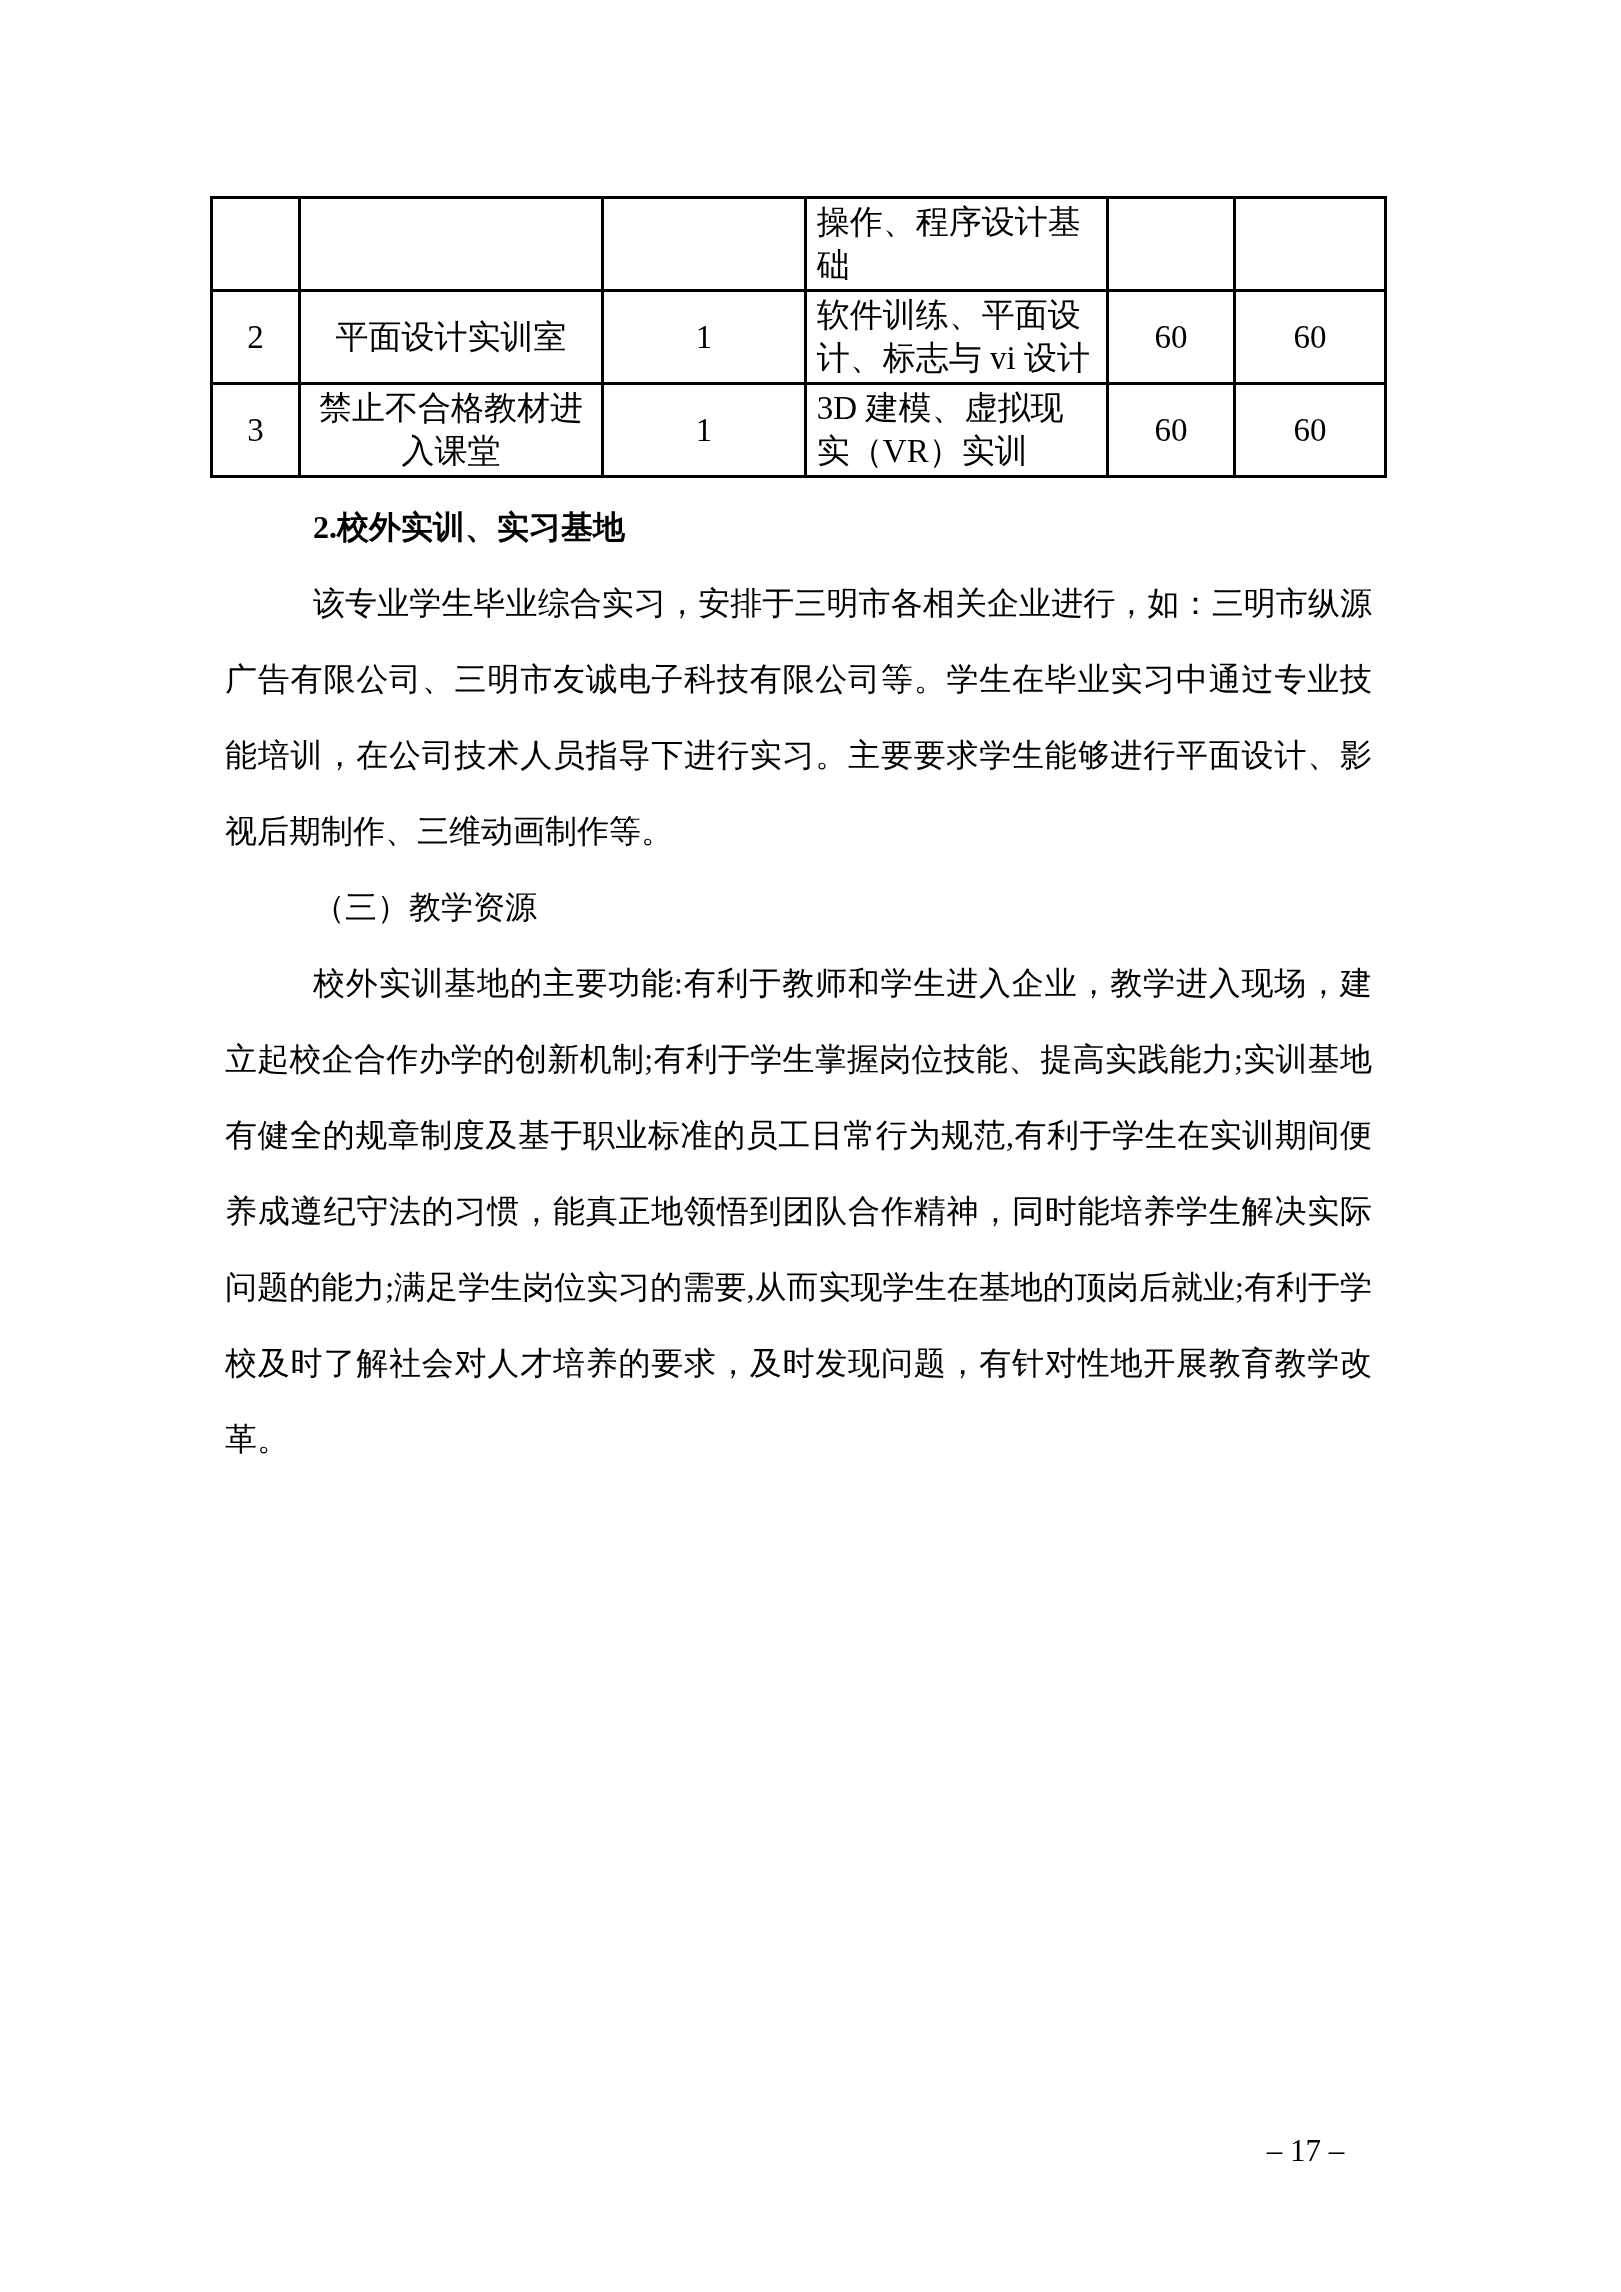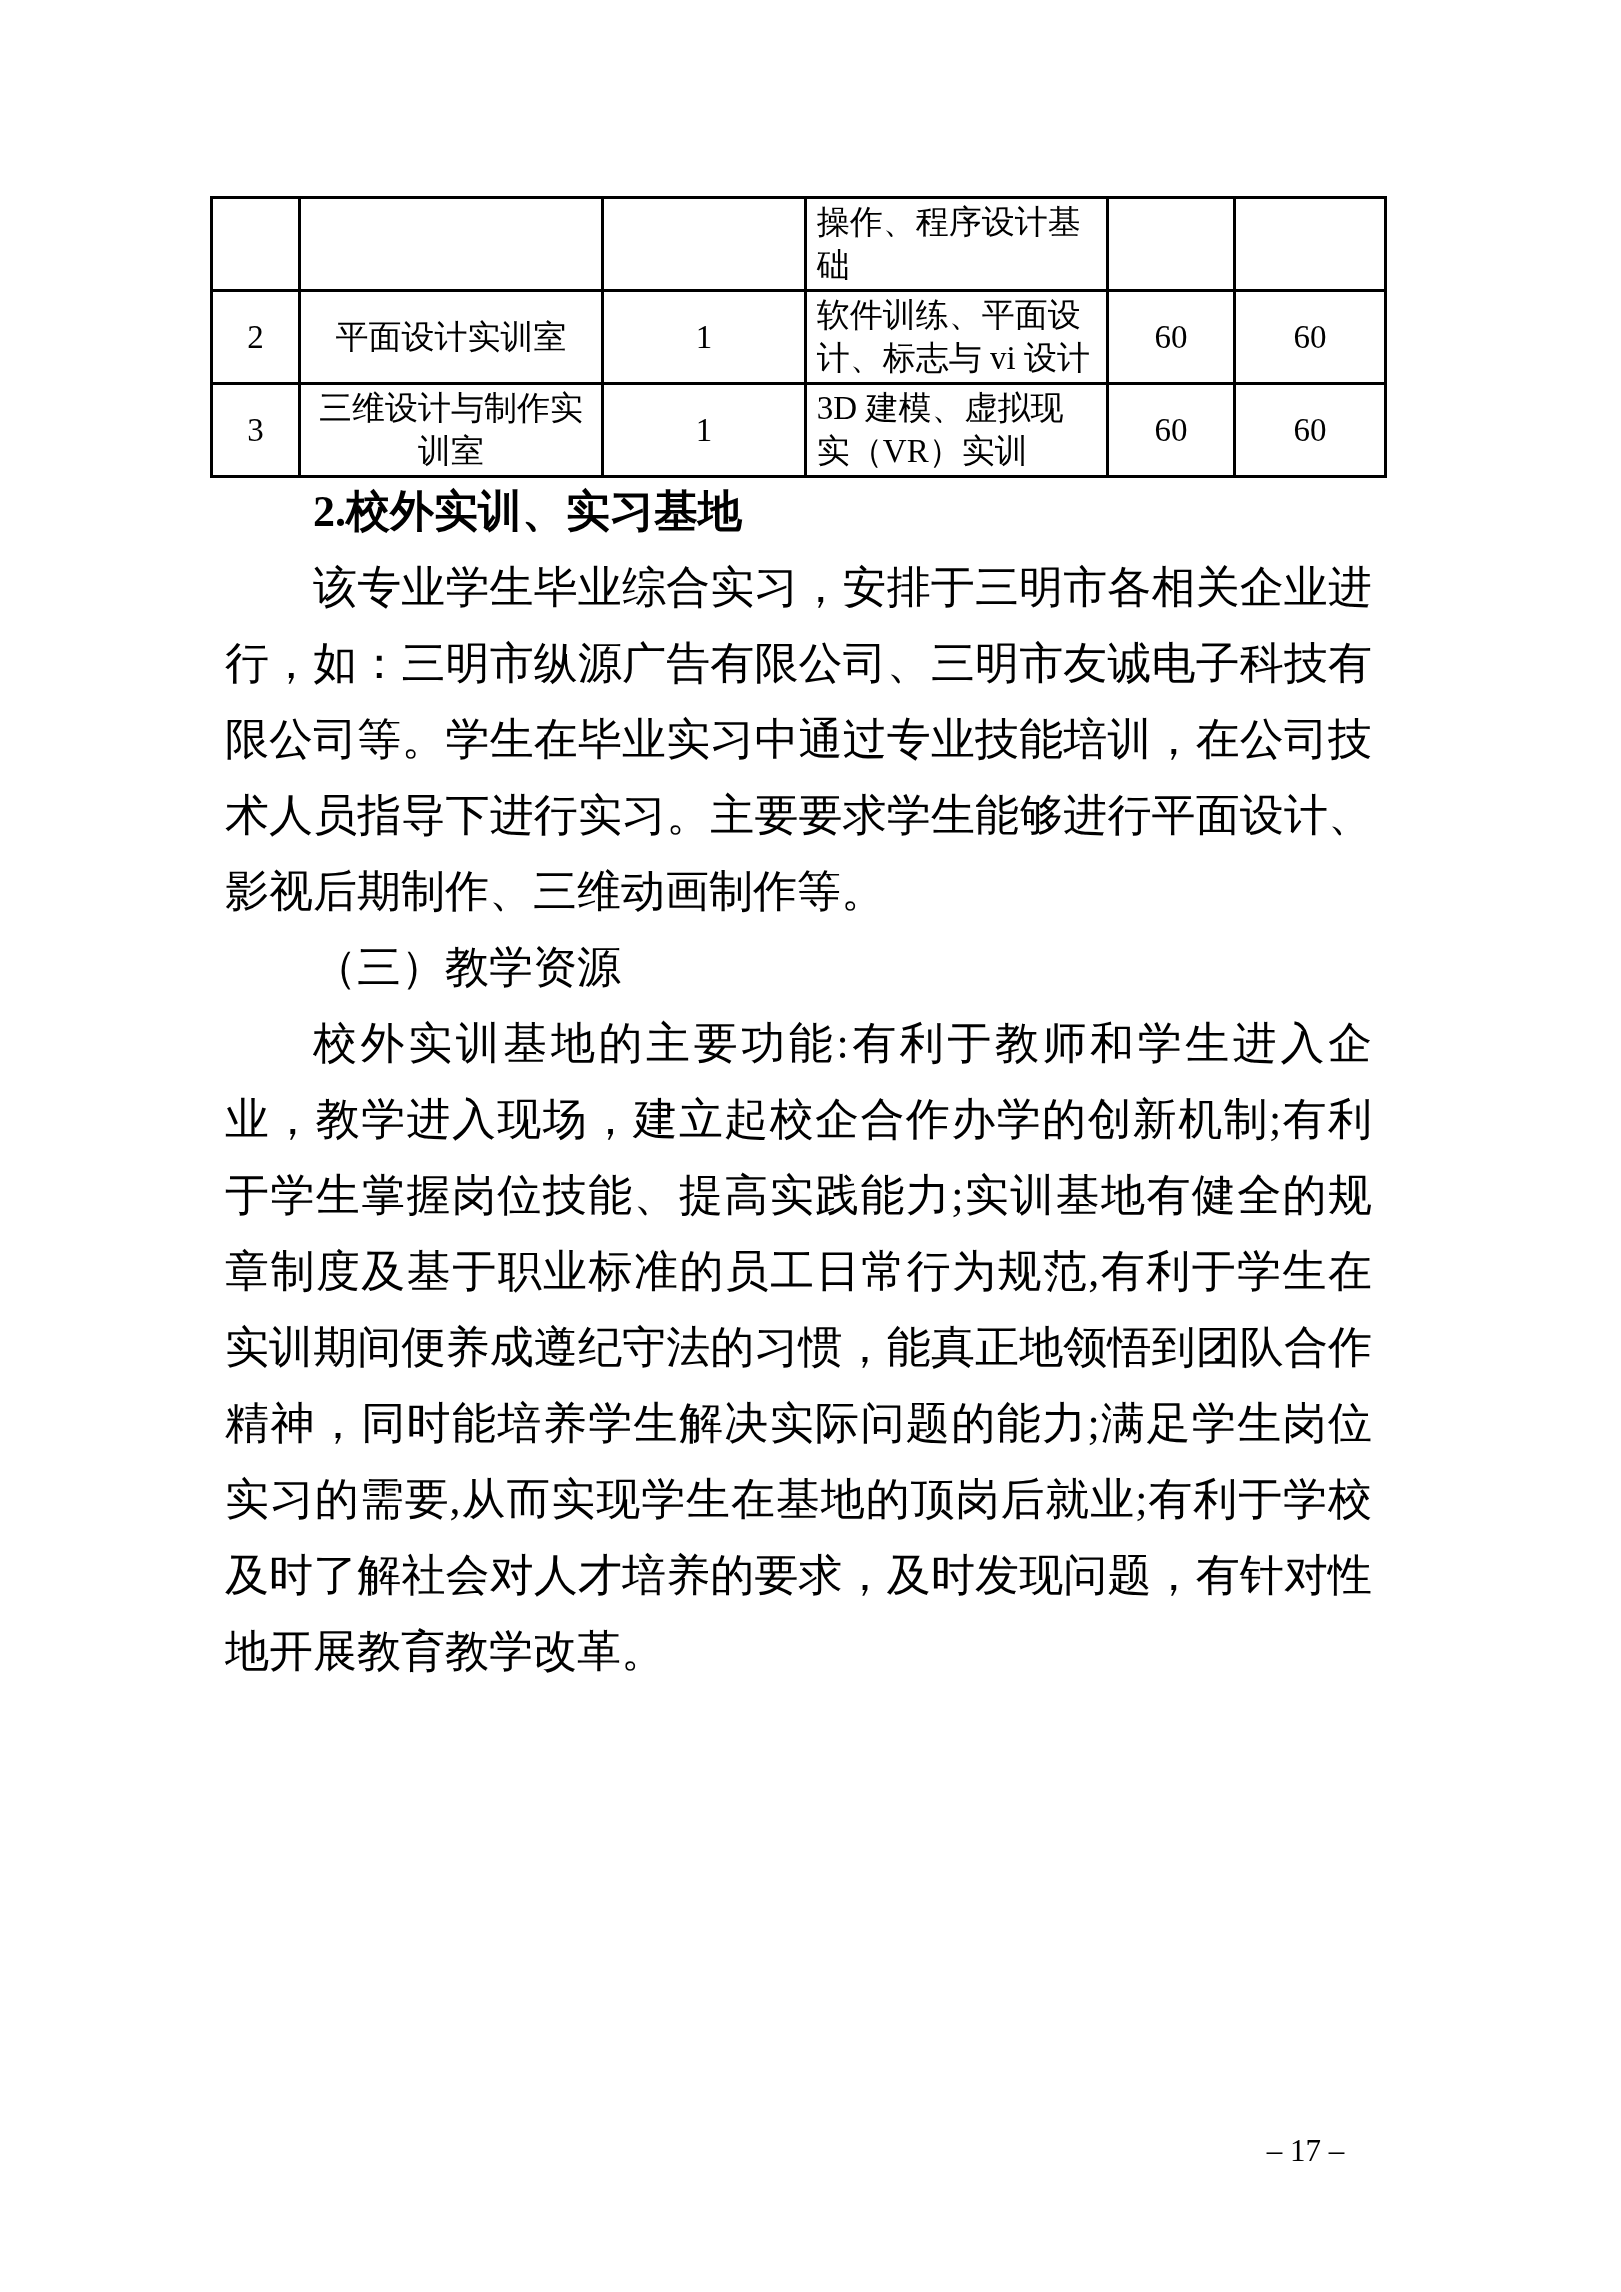--- a/index.html
+++ b/index.html
@@ -39,23 +39,23 @@
   table.facility-table tr { height: 86px; }
   table.facility-table td.cell-left {
     text-align: left;
     padding: 2px 9.8px;
   }
 
   
   .body-text {
     position: absolute;
     left: 225px;
-    top: 474px;
+    top: 489px;
     width: 1147px;
-    font-size: 44px;
+    font-size: 32px;
     line-height: 76px;
     text-align: justify;
     text-align-last: left;
     word-break: break-all;
   }
   .body-text p {
     margin: 0;
     text-indent: 88px;
   }
   .body-text p.bold-heading {
@@ -99,21 +99,21 @@
       <tr>
         <td>2</td>
         <td>平面设计实训室</td>
         <td>1</td>
         <td class="cell-left">软件训练、平面设计、标志与 vi 设计</td>
         <td>60</td>
         <td>60</td>
       </tr>
       <tr>
         <td>3</td>
-        <td>三维设计与制作实训室</td>
+        <td>禁止不合格教材进入课堂</td>
         <td>1</td>
         <td class="cell-left">3D 建模、虚拟现实（VR）实训</td>
         <td>60</td>
         <td>60</td>
       </tr>
     </tbody>
   </table>
 
   <div class="body-text">
     <p class="bold-heading">2.校外实训、实习基地</p>

